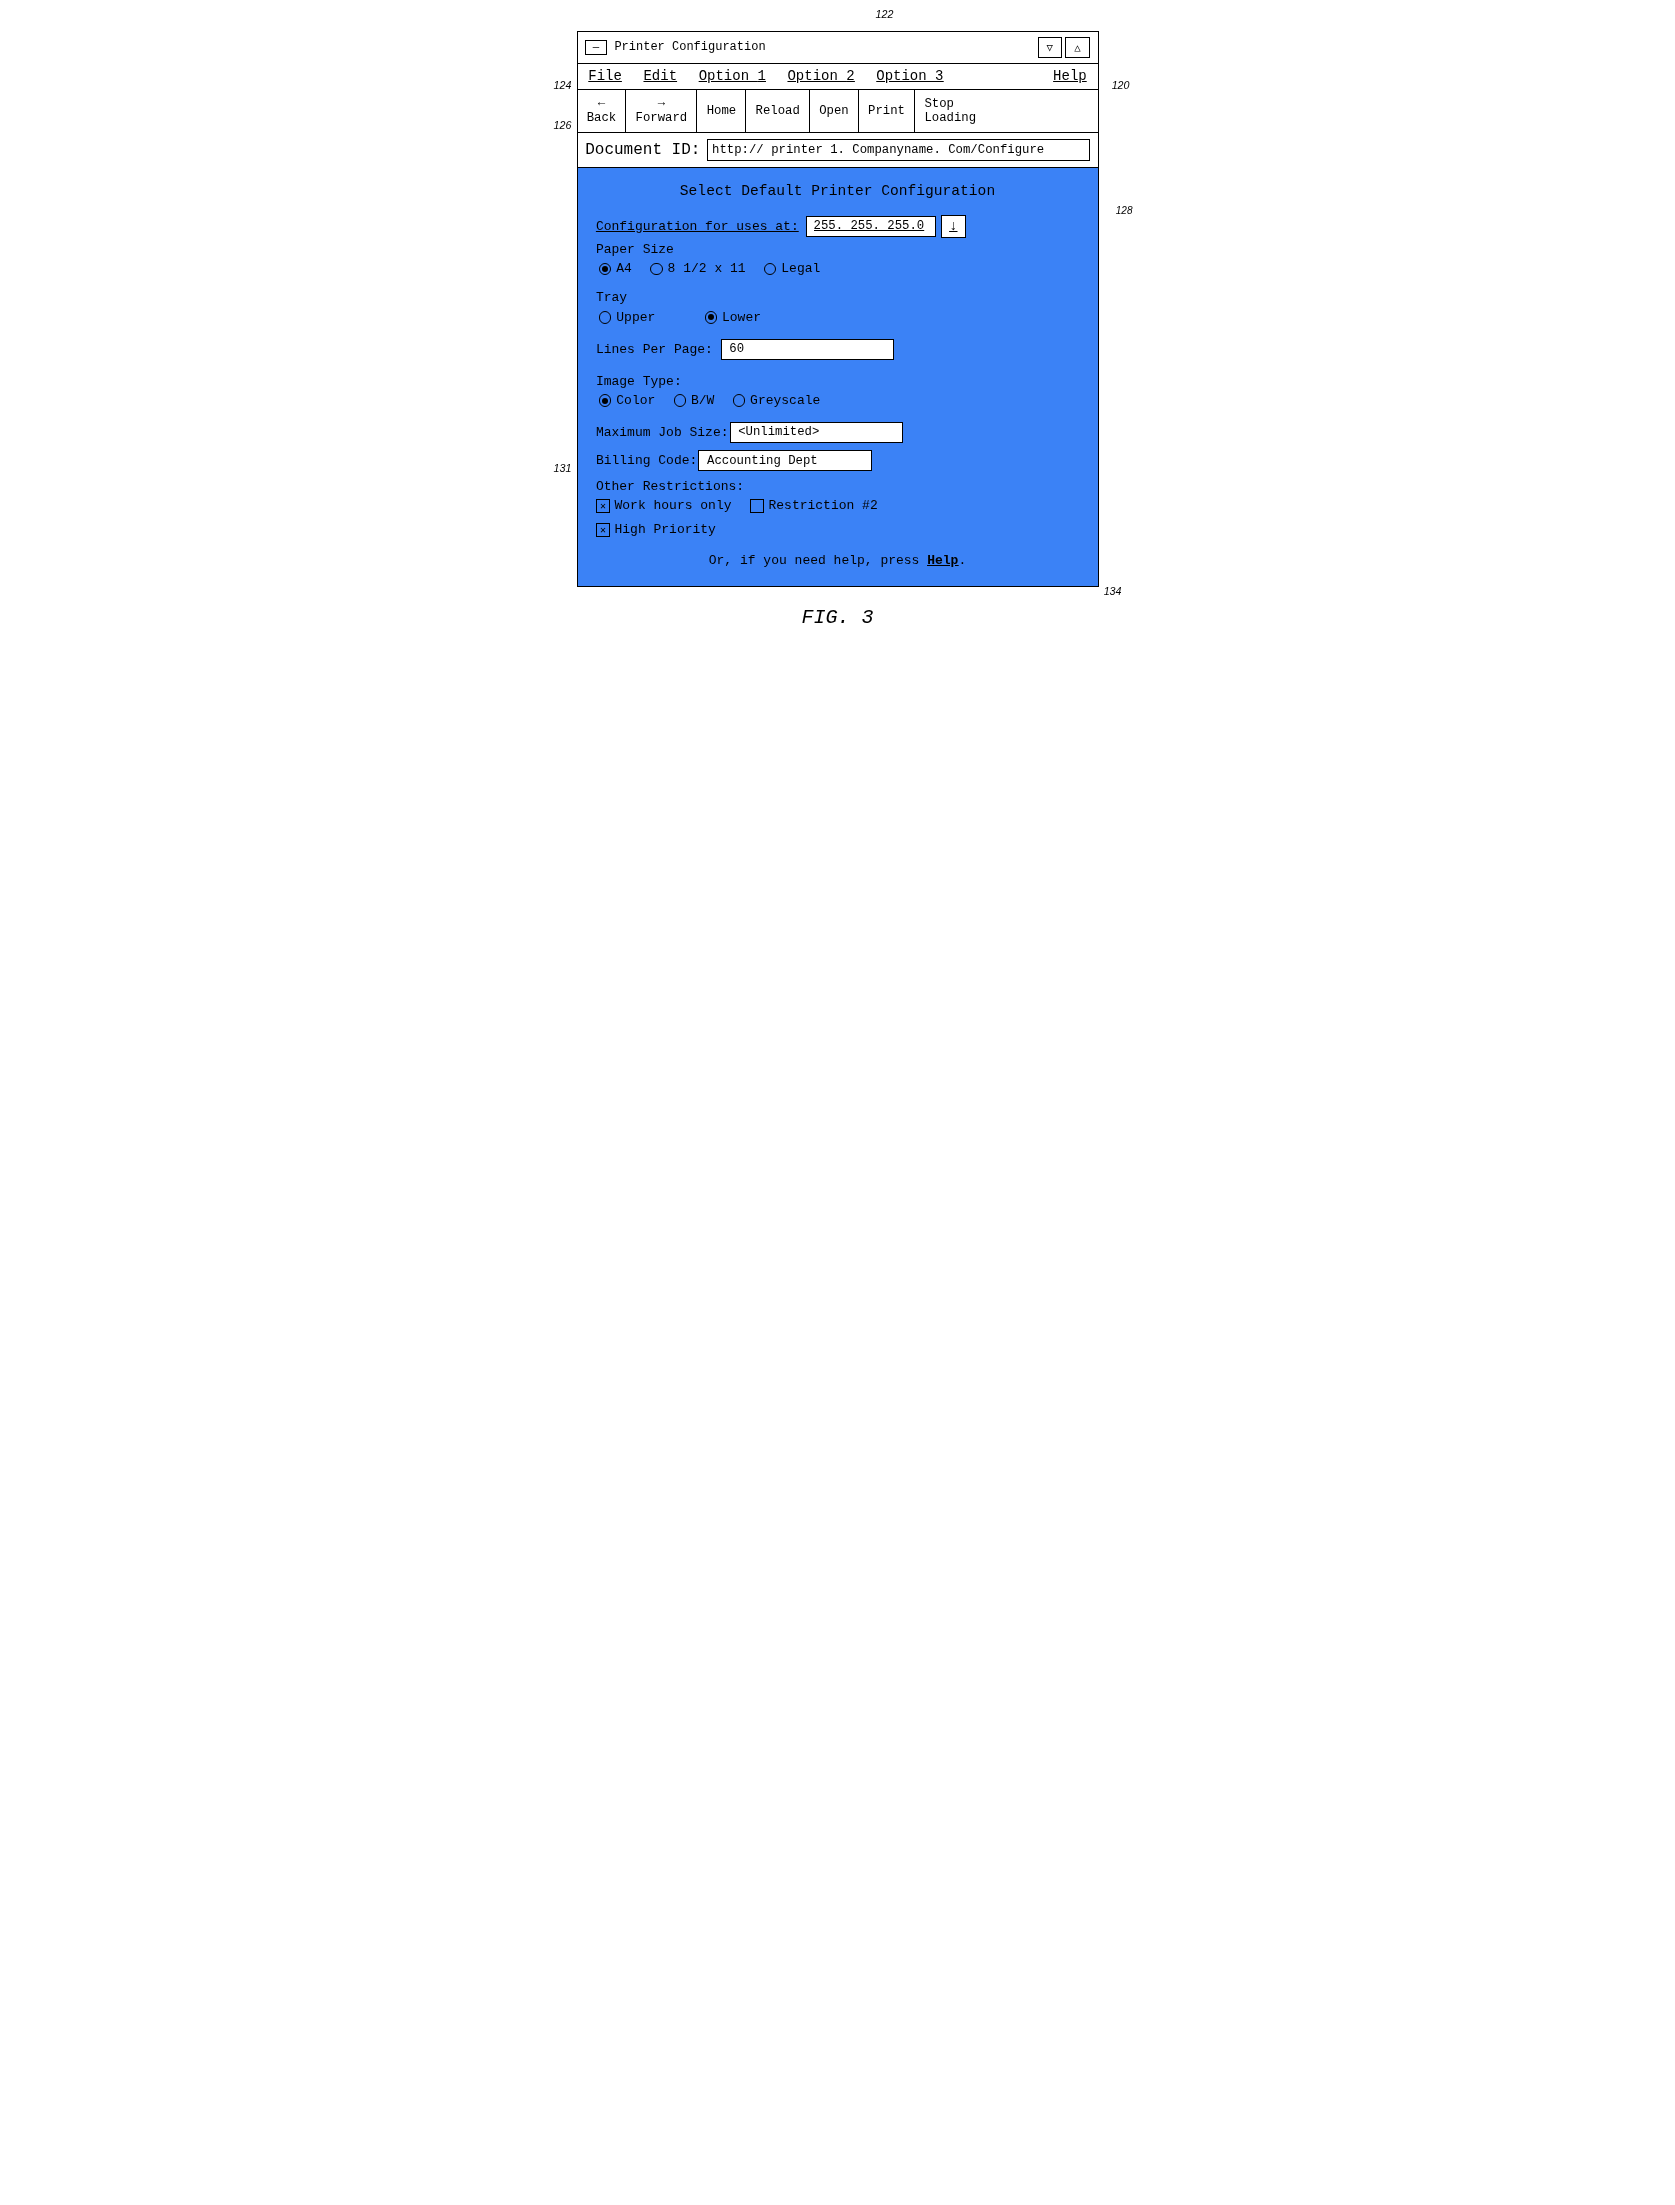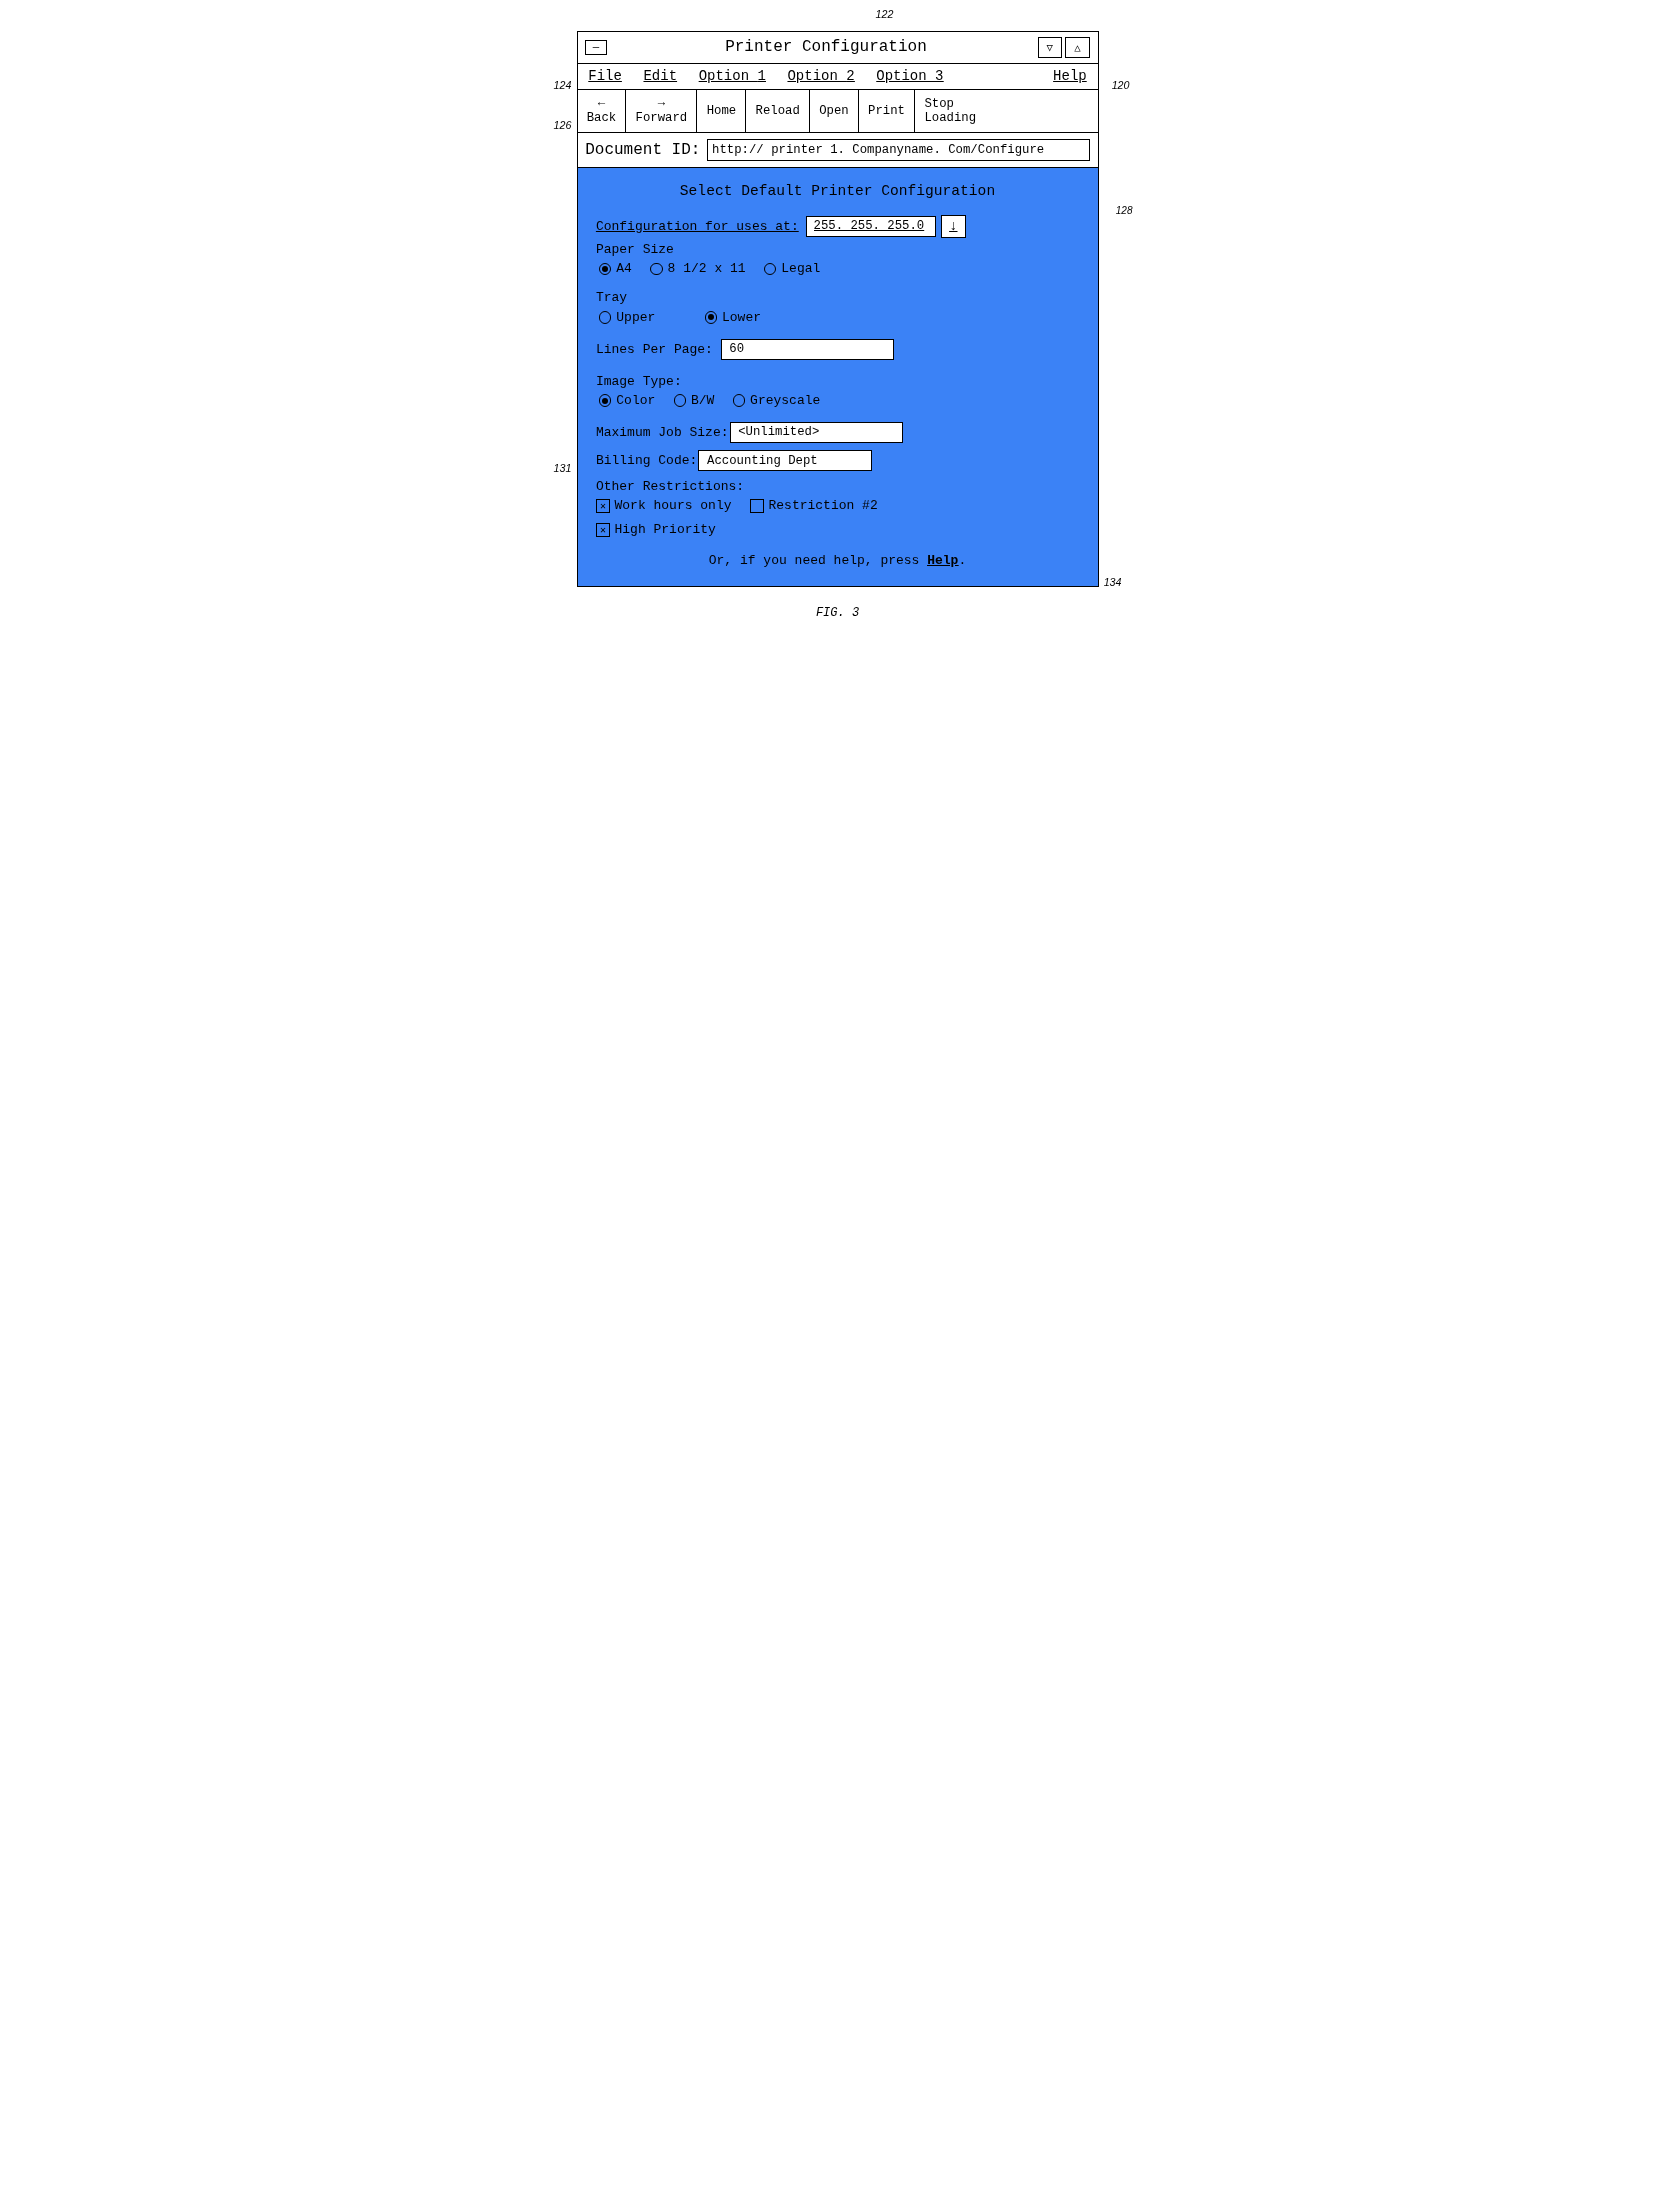--- a/index.html
+++ b/index.html
@@ -94,22 +94,21 @@
       display: flex;
       align-items: center;
       justify-content: center;
       margin-right: 7.7px;
       font-size: 10.7px;
       flex-shrink: 0;
     }
 
     .title-bar-text {
       flex: 1;
-      text-align: center;
-      font-size: 16px;
+      font-size: 12px;
       font-family: 'Courier New', Courier, monospace;
     }
 
     .title-bar-controls {
       display: flex;
       gap: 3.1px;
     }
 
     .title-bar-btn {
       width: 24.6px;
@@ -375,21 +374,21 @@
 
     .help-line strong {
       font-weight: bold;
       text-decoration: underline;
     }
 
     
     .figure-caption {
       text-align: center;
       margin-top: 18.4px;
-      font-size: 12px;
+      font-size: 20px;
       font-family: 'Courier New', Courier, monospace;
       font-style: italic;
     }
   </style>
 </head>
 <body>
 
 <div class="page-wrapper">
 
   <div class="ref-label ref-122">122</div>

